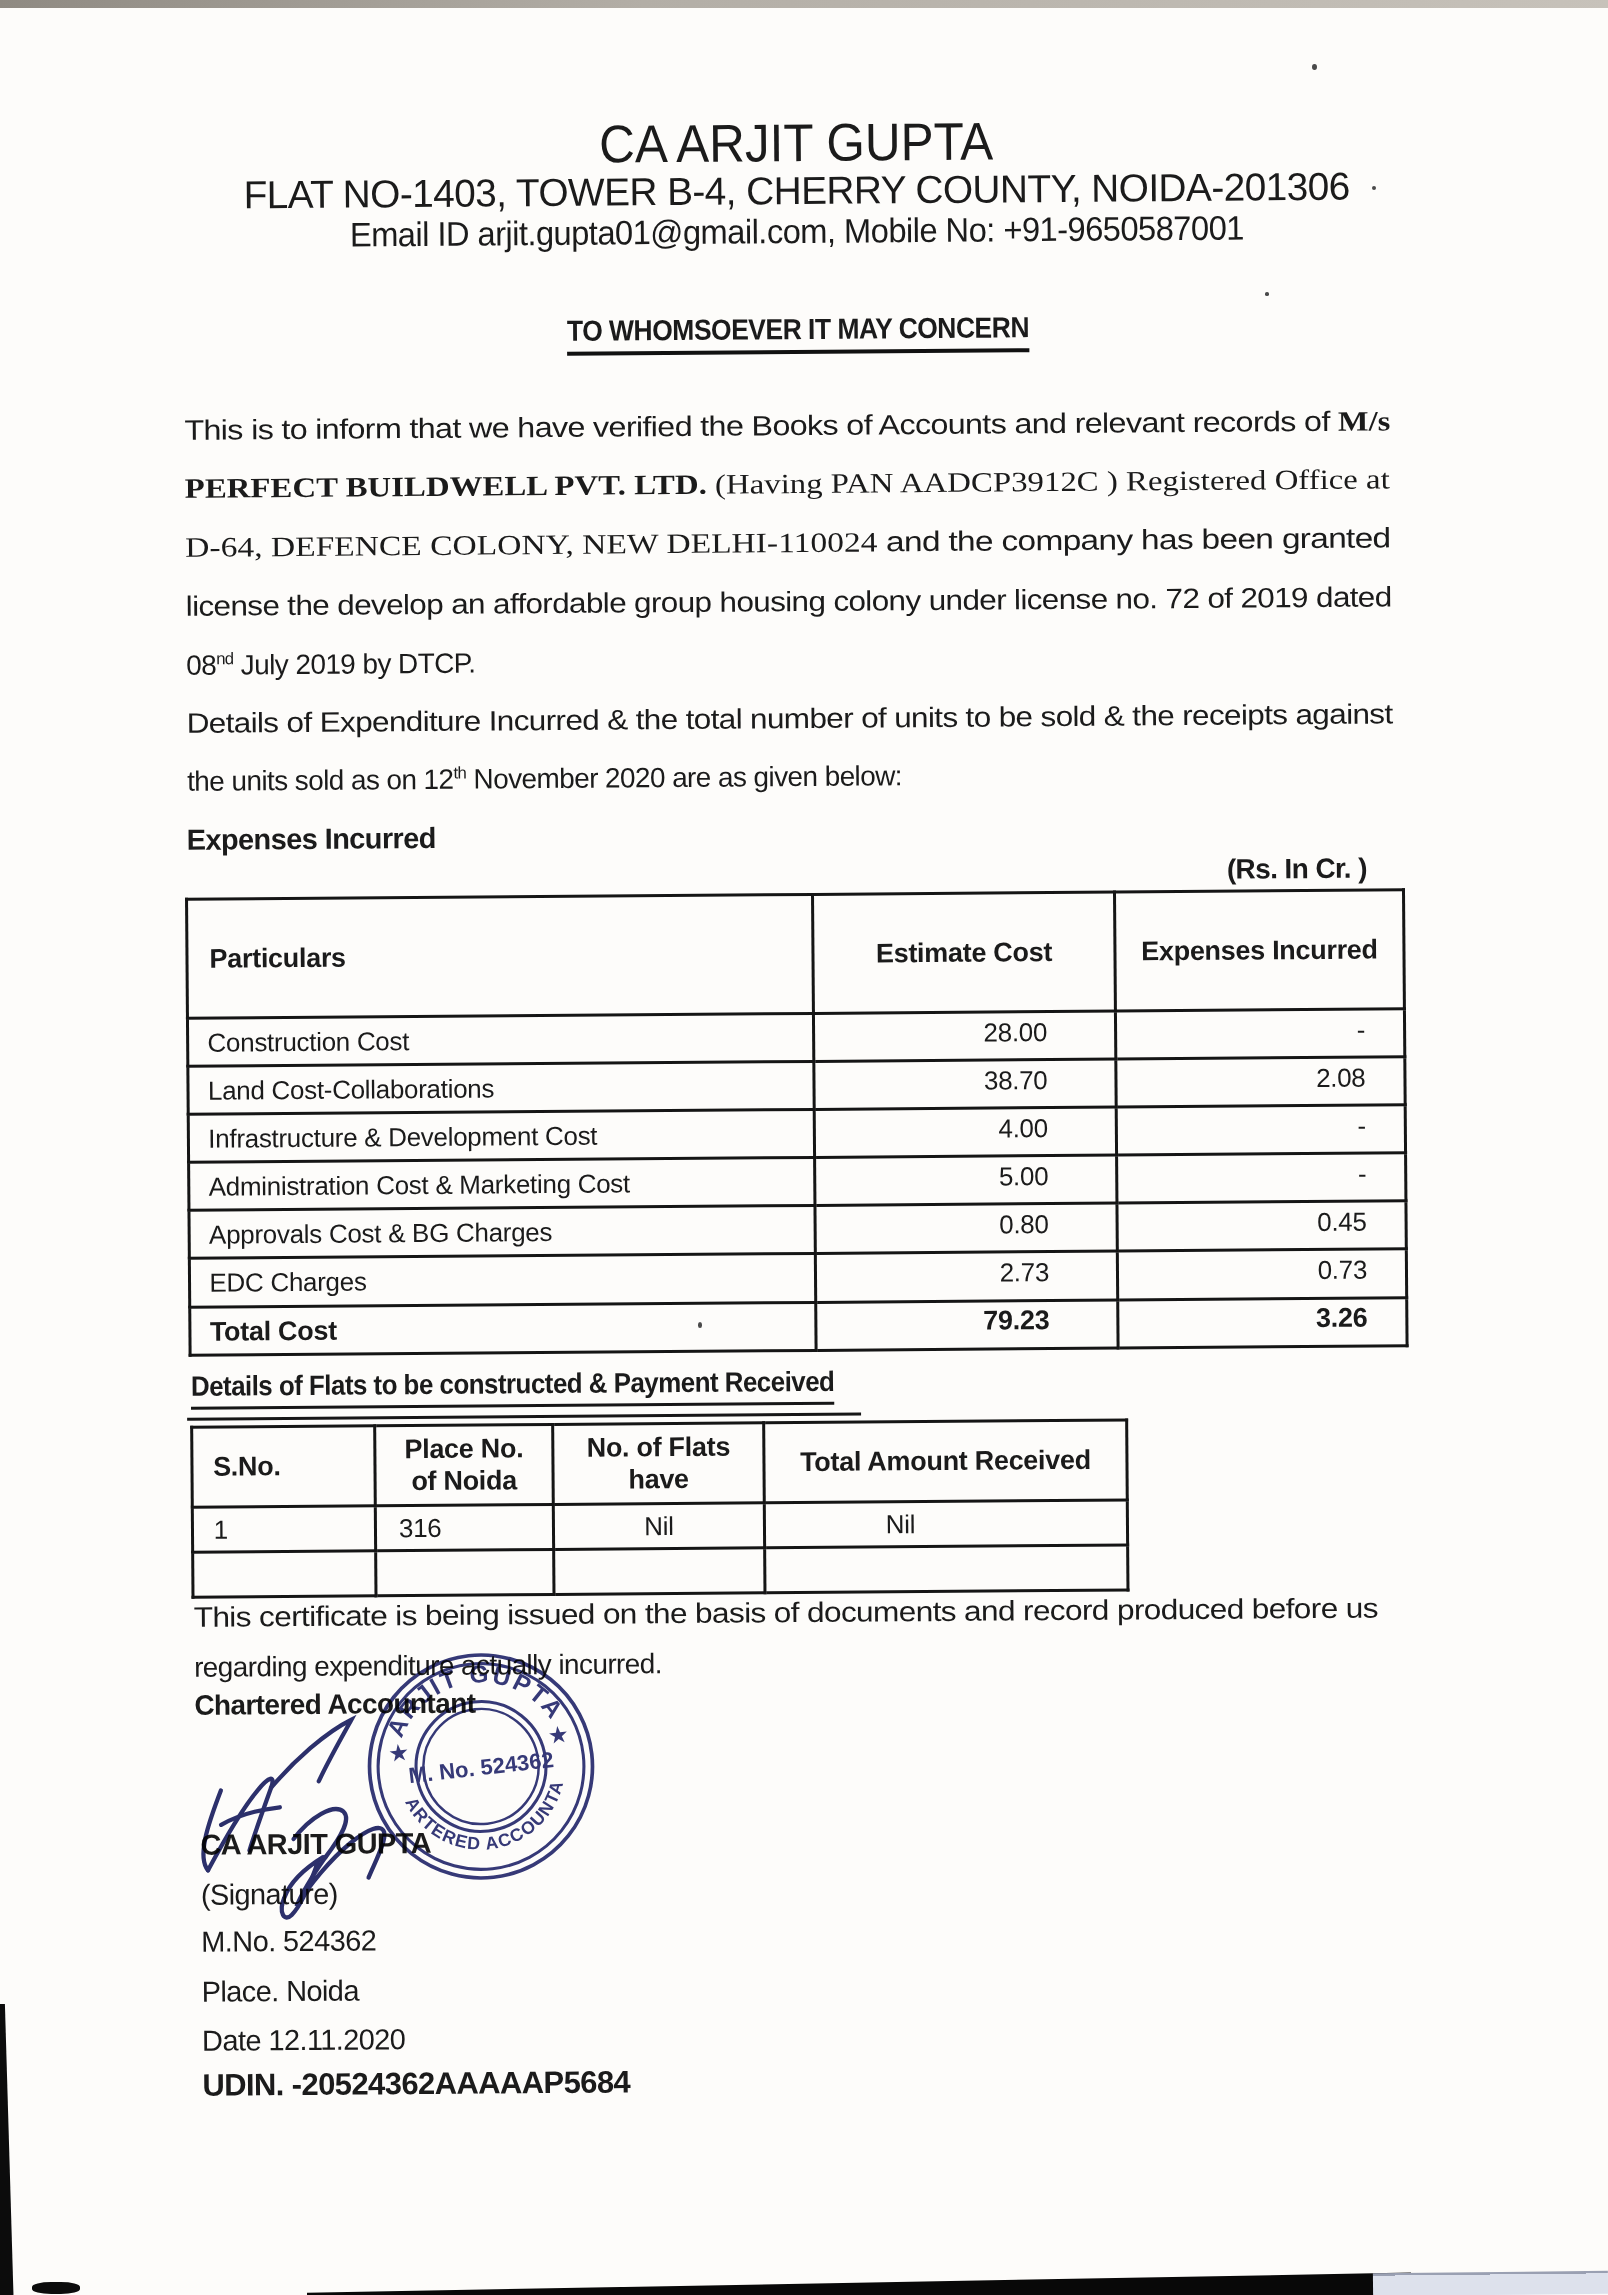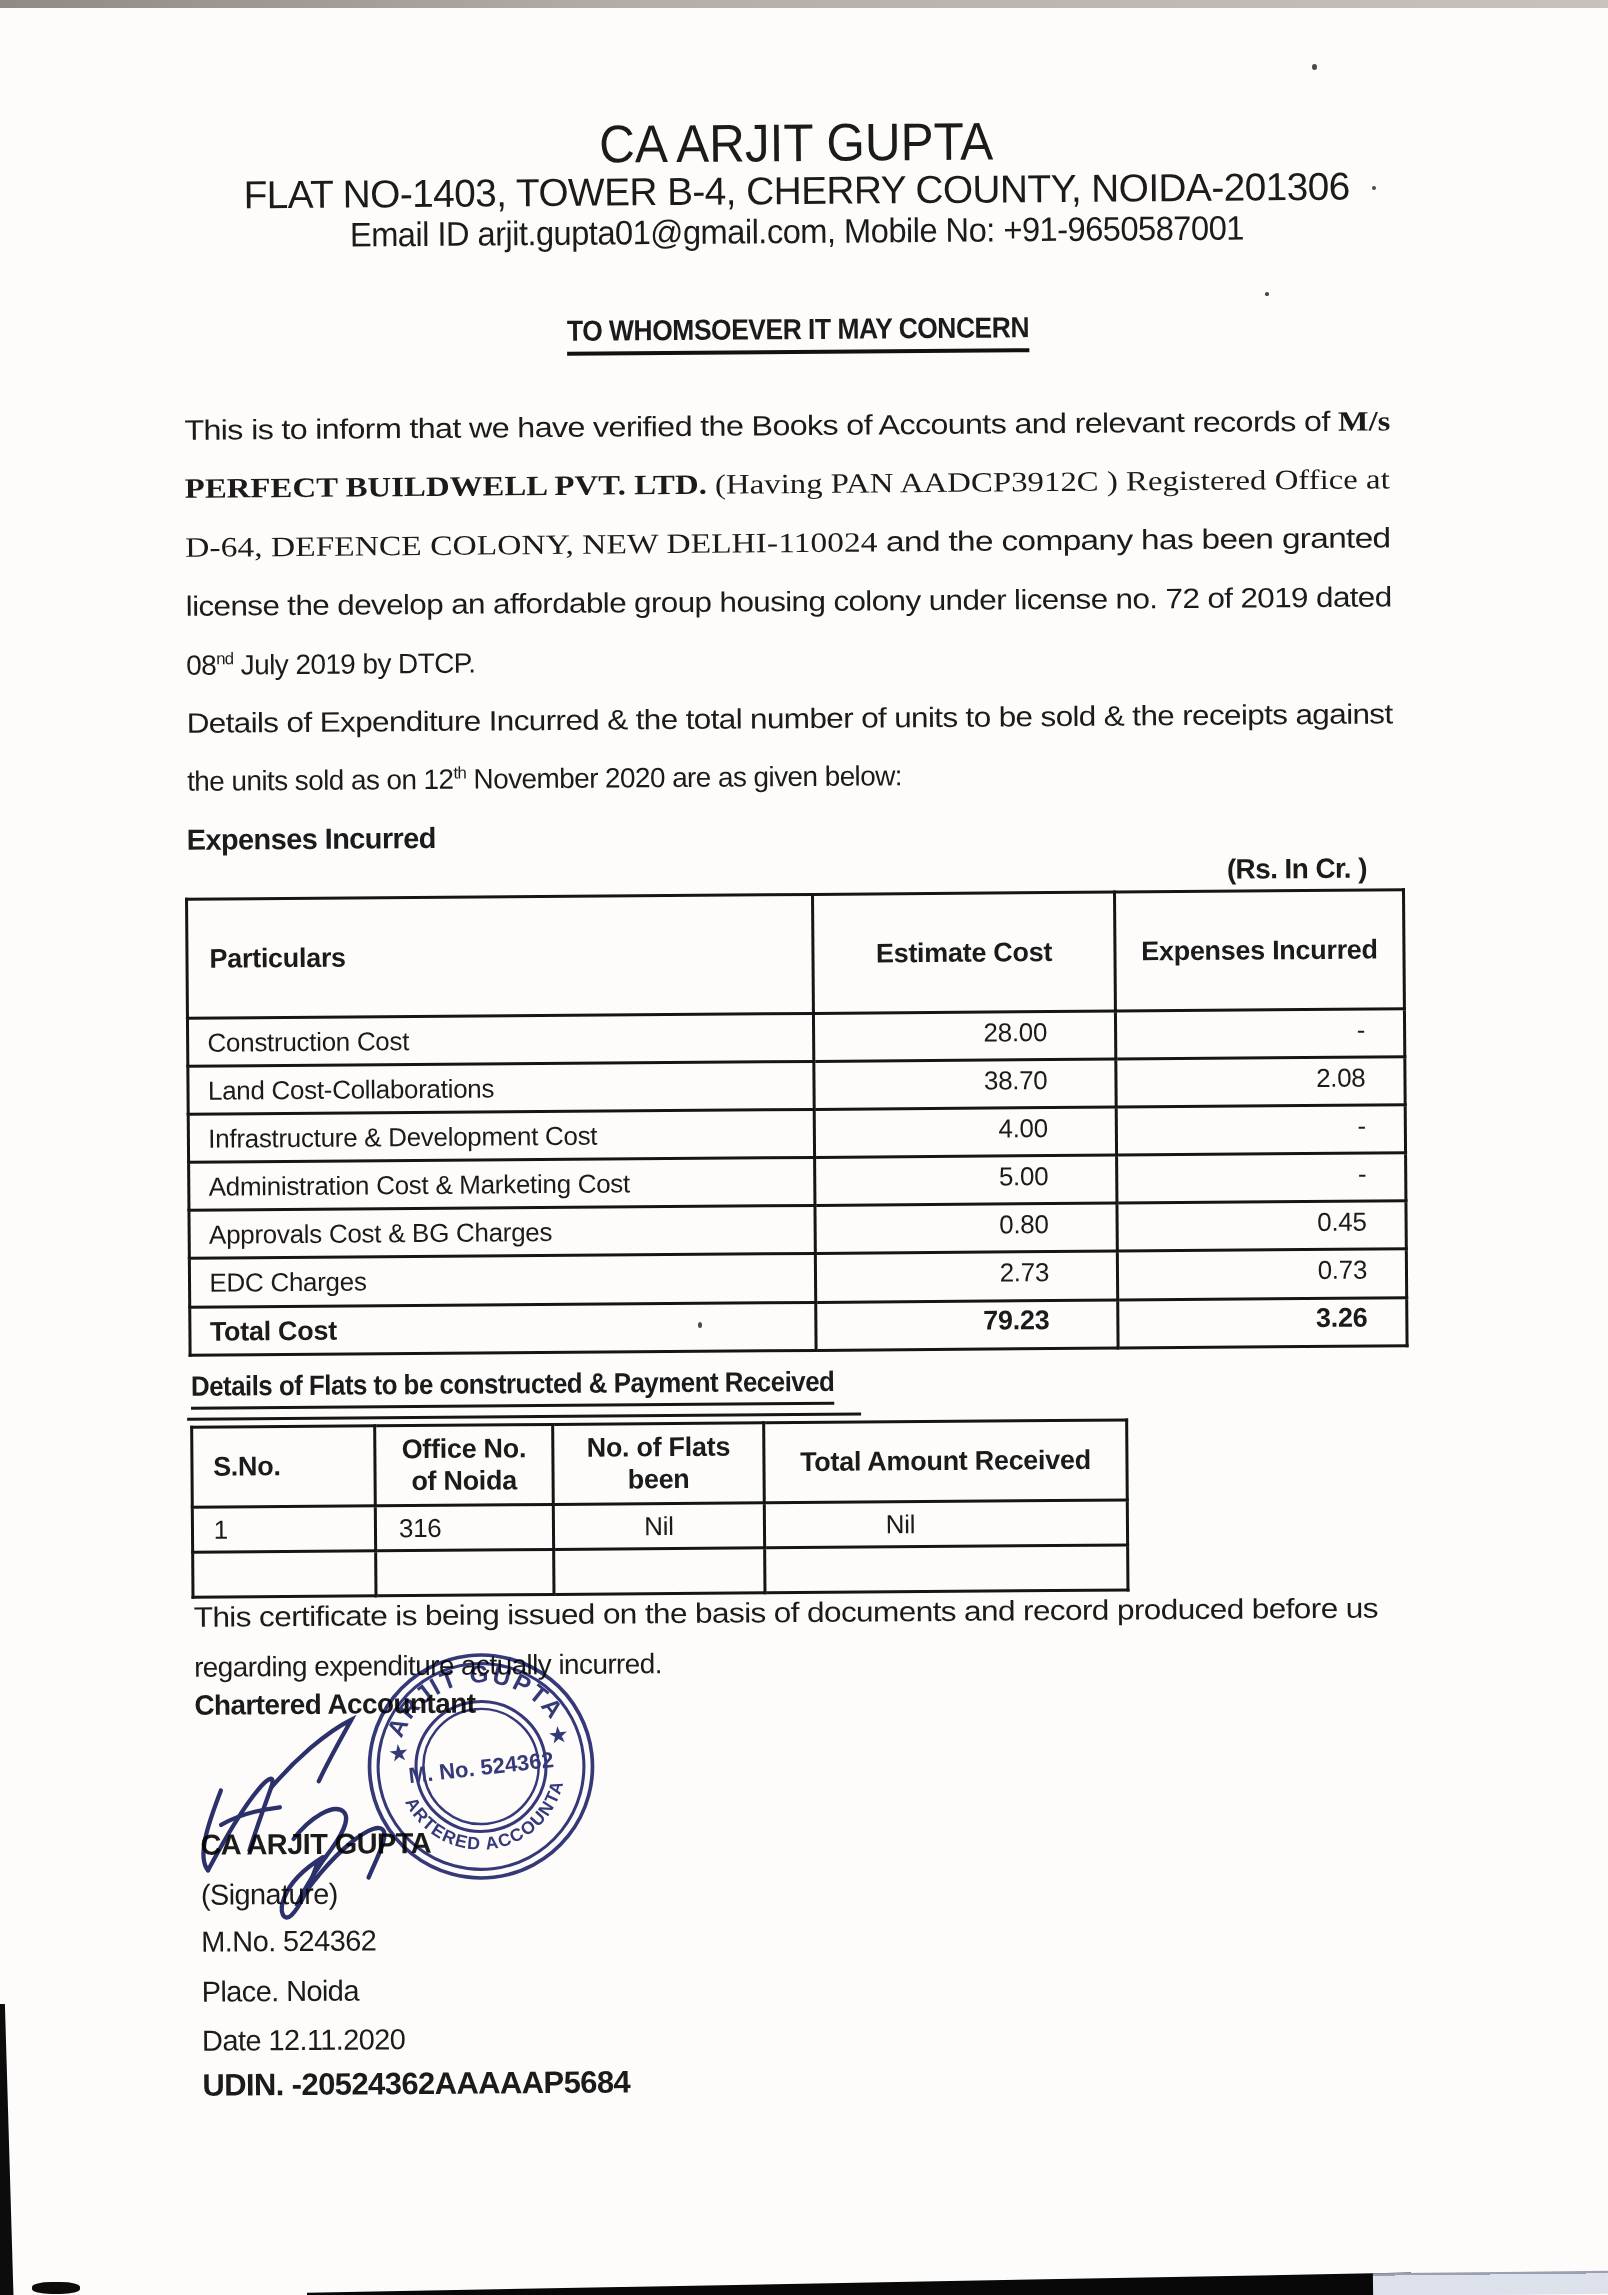--- a/index.html
+++ b/index.html
@@ -155,22 +155,22 @@
     <table class="t2">
       <colgroup>
           <col style="width:183px">
           <col style="width:178px">
           <col style="width:211px">
           <col style="width:363px">
         </colgroup>
       <tbody>
           <tr>
         <th class="sno" style="text-align:left;">S.No.</th>
-        <th><span>Office No.</span><br><span>of Noida</span></th>
-        <th><span>No. of Flats</span><br><span>been</span></th>
+        <th><span>Place No.</span><br><span>of Noida</span></th>
+        <th><span>No. of Flats</span><br><span>have</span></th>
         <th>Total Amount Received</th>
       </tr>
       <tr>
         <td class="sno">1</td>
         <td class="tot">316</td>
         <td class="c">Nil</td>
         <td class="amt">Nil</td>
       </tr>
       <tr>
         <td class="sno"></td>

